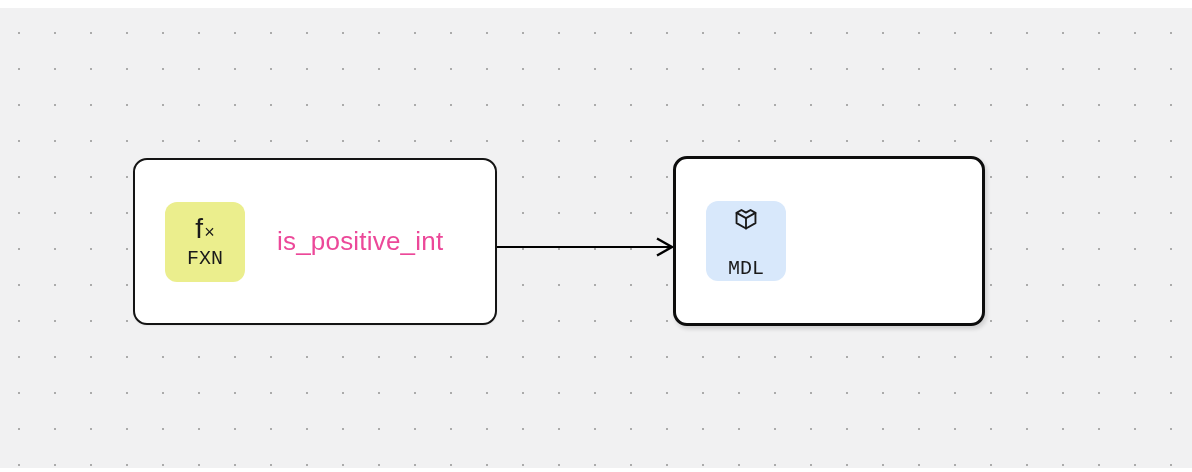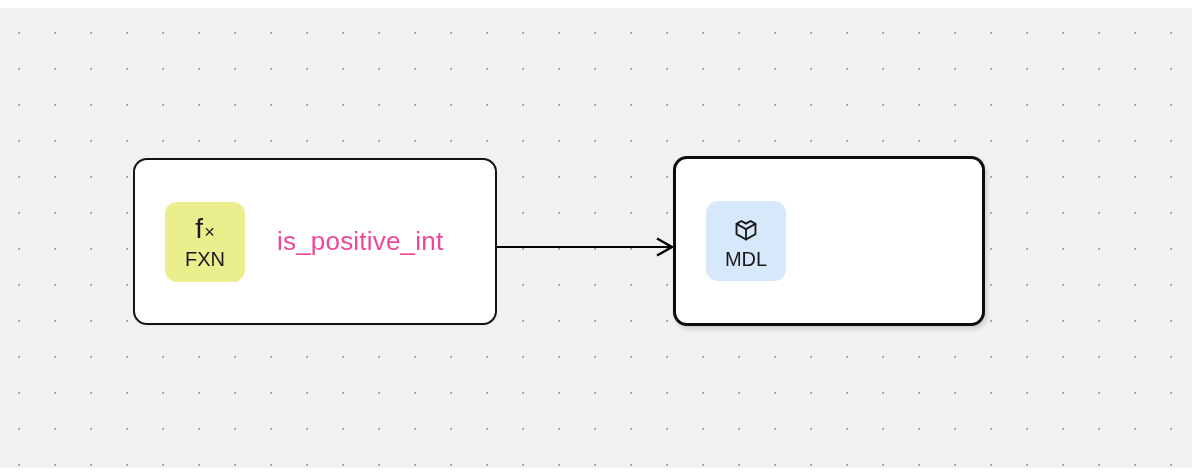--- a/index.html
+++ b/index.html
@@ -46,21 +46,21 @@
     border-radius: 12px;
     flex: 0 0 auto;
     display: flex;
     flex-direction: column;
     align-items: center;
     justify-content: center;
     gap: 1px;
     color: #1a1a1a;
   }
   .badge-type {
-    font-family: Liberation Sans, sans-serif;
+    font-family: Liberation Mono, monospace;
     font-size: 20px;
     line-height: 24px;
     color: #1a1a1a;
   }
   .fx-glyph {
     display: flex;
     align-items: baseline;
     height: 34px;
     line-height: 34px;
   }
@@ -122,21 +122,21 @@
       <div class="fx-glyph">
         <span class="fx-f">f</span>
         <span class="fx-x">×</span>
       </div>
       <div class="badge-type">FXN</div>
     </div>
     <div class="node-label">is_positive_int</div>
   </div>
 
   <div class="node mdl">
-    <div class="badge" style="background-color: rgb(216, 232, 251);">
+    <div class="badge" style="background-color: rgb(216, 232, 251); justify-content: space-between;">
       <div class="cube-icon-wrap">
         <svg width="28" height="28" viewBox="0 0 24 24" fill="none" stroke="#1a1a1a" stroke-width="1.6" stroke-linejoin="round" stroke-linecap="round">
           <path d="M12 7.4 L8.1 5.1 L3.9 7.6 L3.9 16.4 L12 21 L20.1 16.4 L20.1 7.6 L15.9 5.1 L12 7.4 Z"></path>
           <path d="M3.9 7.6 L12 12.1 L20.1 7.6"></path>
           <path d="M12 12.1 L12 21"></path>
         </svg>
       </div>
       <div class="badge-type">MDL</div>
     </div>
   </div>

